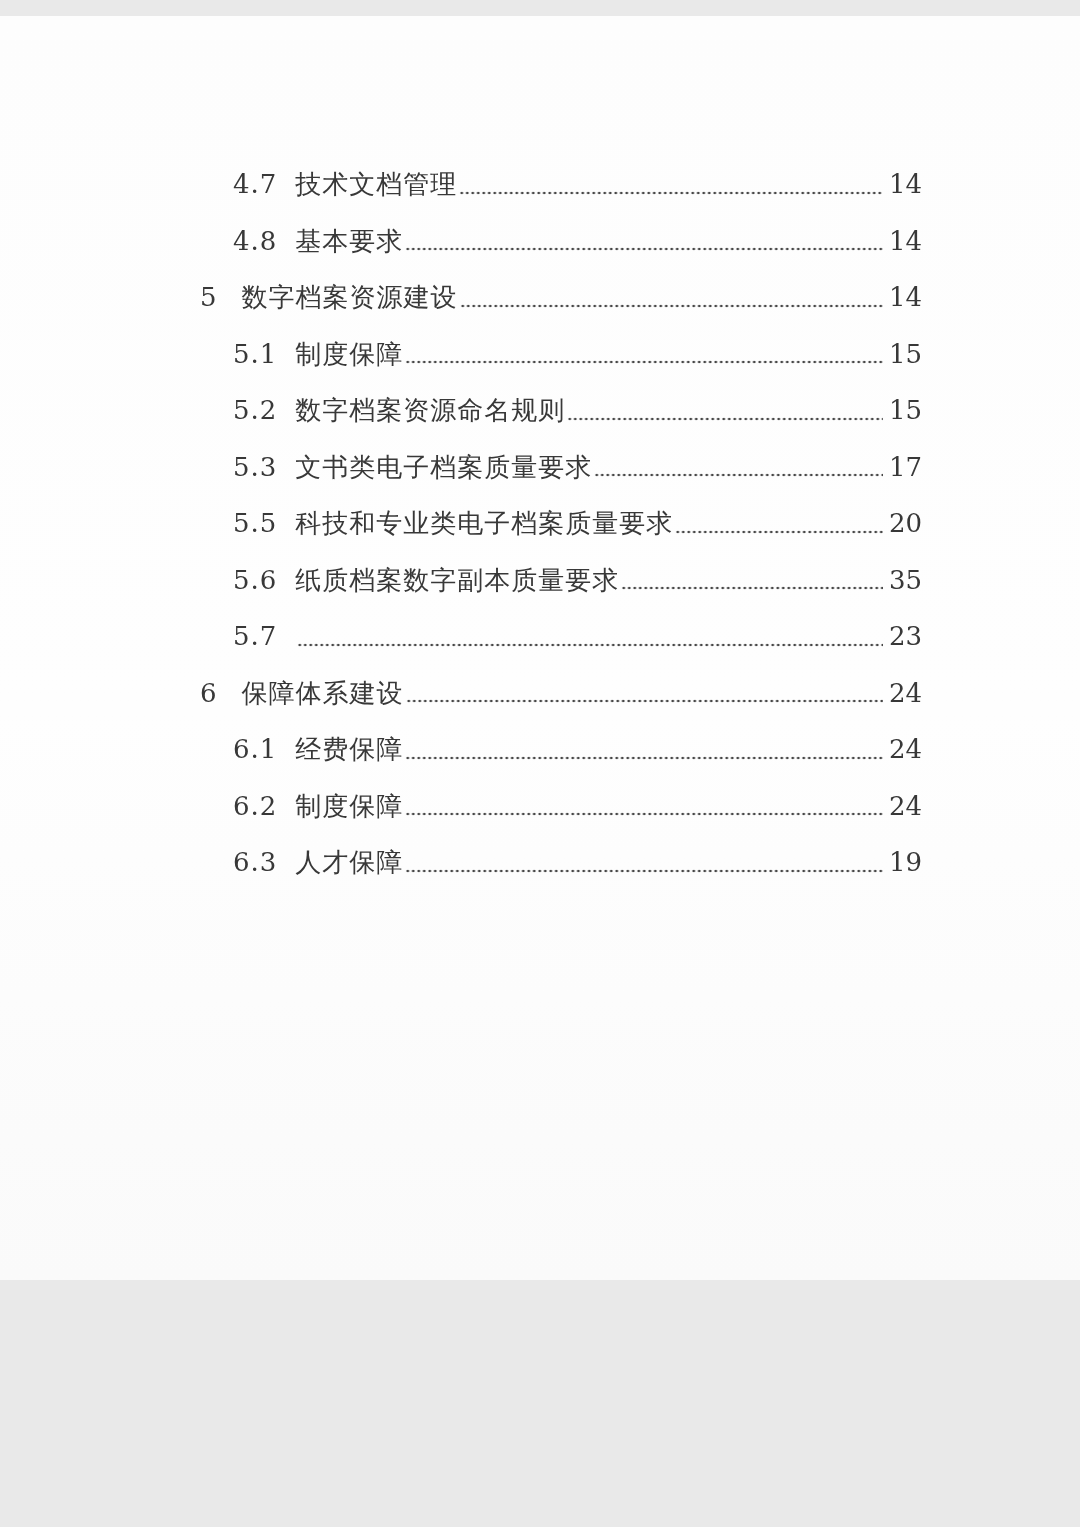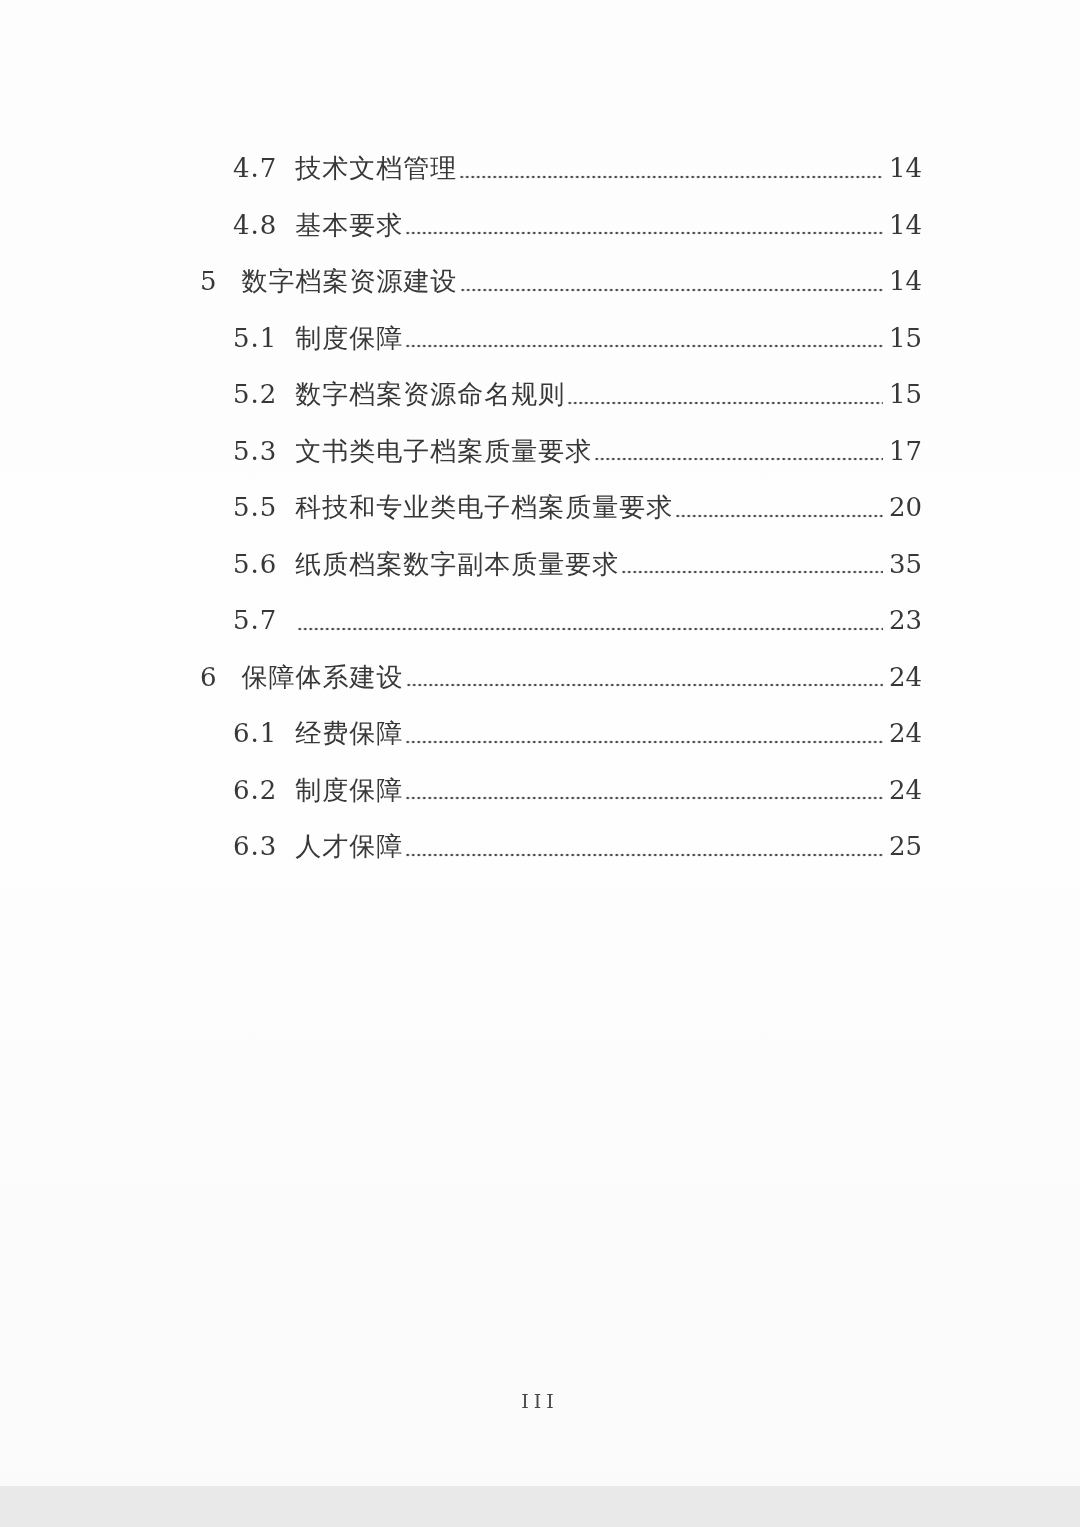--- a/index.html
+++ b/index.html
@@ -1,21 +1,21 @@
 <!DOCTYPE html>
 <html lang="zh"><head>
 <meta charset="utf-8">
 <style>
   * { margin: 0; padding: 0; box-sizing: border-box; }
   html, body { background: #e9e9e9; }
   .page {
     position: relative;
     width: 1080px;
-    height: 1486px;
-    margin: 0 auto;
+    height: 1264px;
+    margin: 16px auto;
     background: linear-gradient(180deg, #fdfdfd 0%, #fefefe 55%, #fafafa 100%);
     overflow: hidden;
     font-family: "DejaVu Serif", "Liberation Serif", serif;
     color: #383838;
   }
   .toc {
     position: absolute;
     top: 128px;
     left: 200px;
     right: 158px;
@@ -133,19 +133,19 @@
       <div class="toc-row level2">
         <span class="toc-num">6.2</span>
         <span class="toc-title">制度保障</span>
         <span class="dot-leader"></span>
         <span class="toc-page">24</span>
       </div>
       <div class="toc-row level2">
         <span class="toc-num">6.3</span>
         <span class="toc-title">人才保障</span>
         <span class="dot-leader"></span>
-        <span class="toc-page">25</span>
+        <span class="toc-page">19</span>
       </div>
     </div>
   <div class="footer">
     <span>III</span>
   </div>
 </div>
 
 </body></html>

